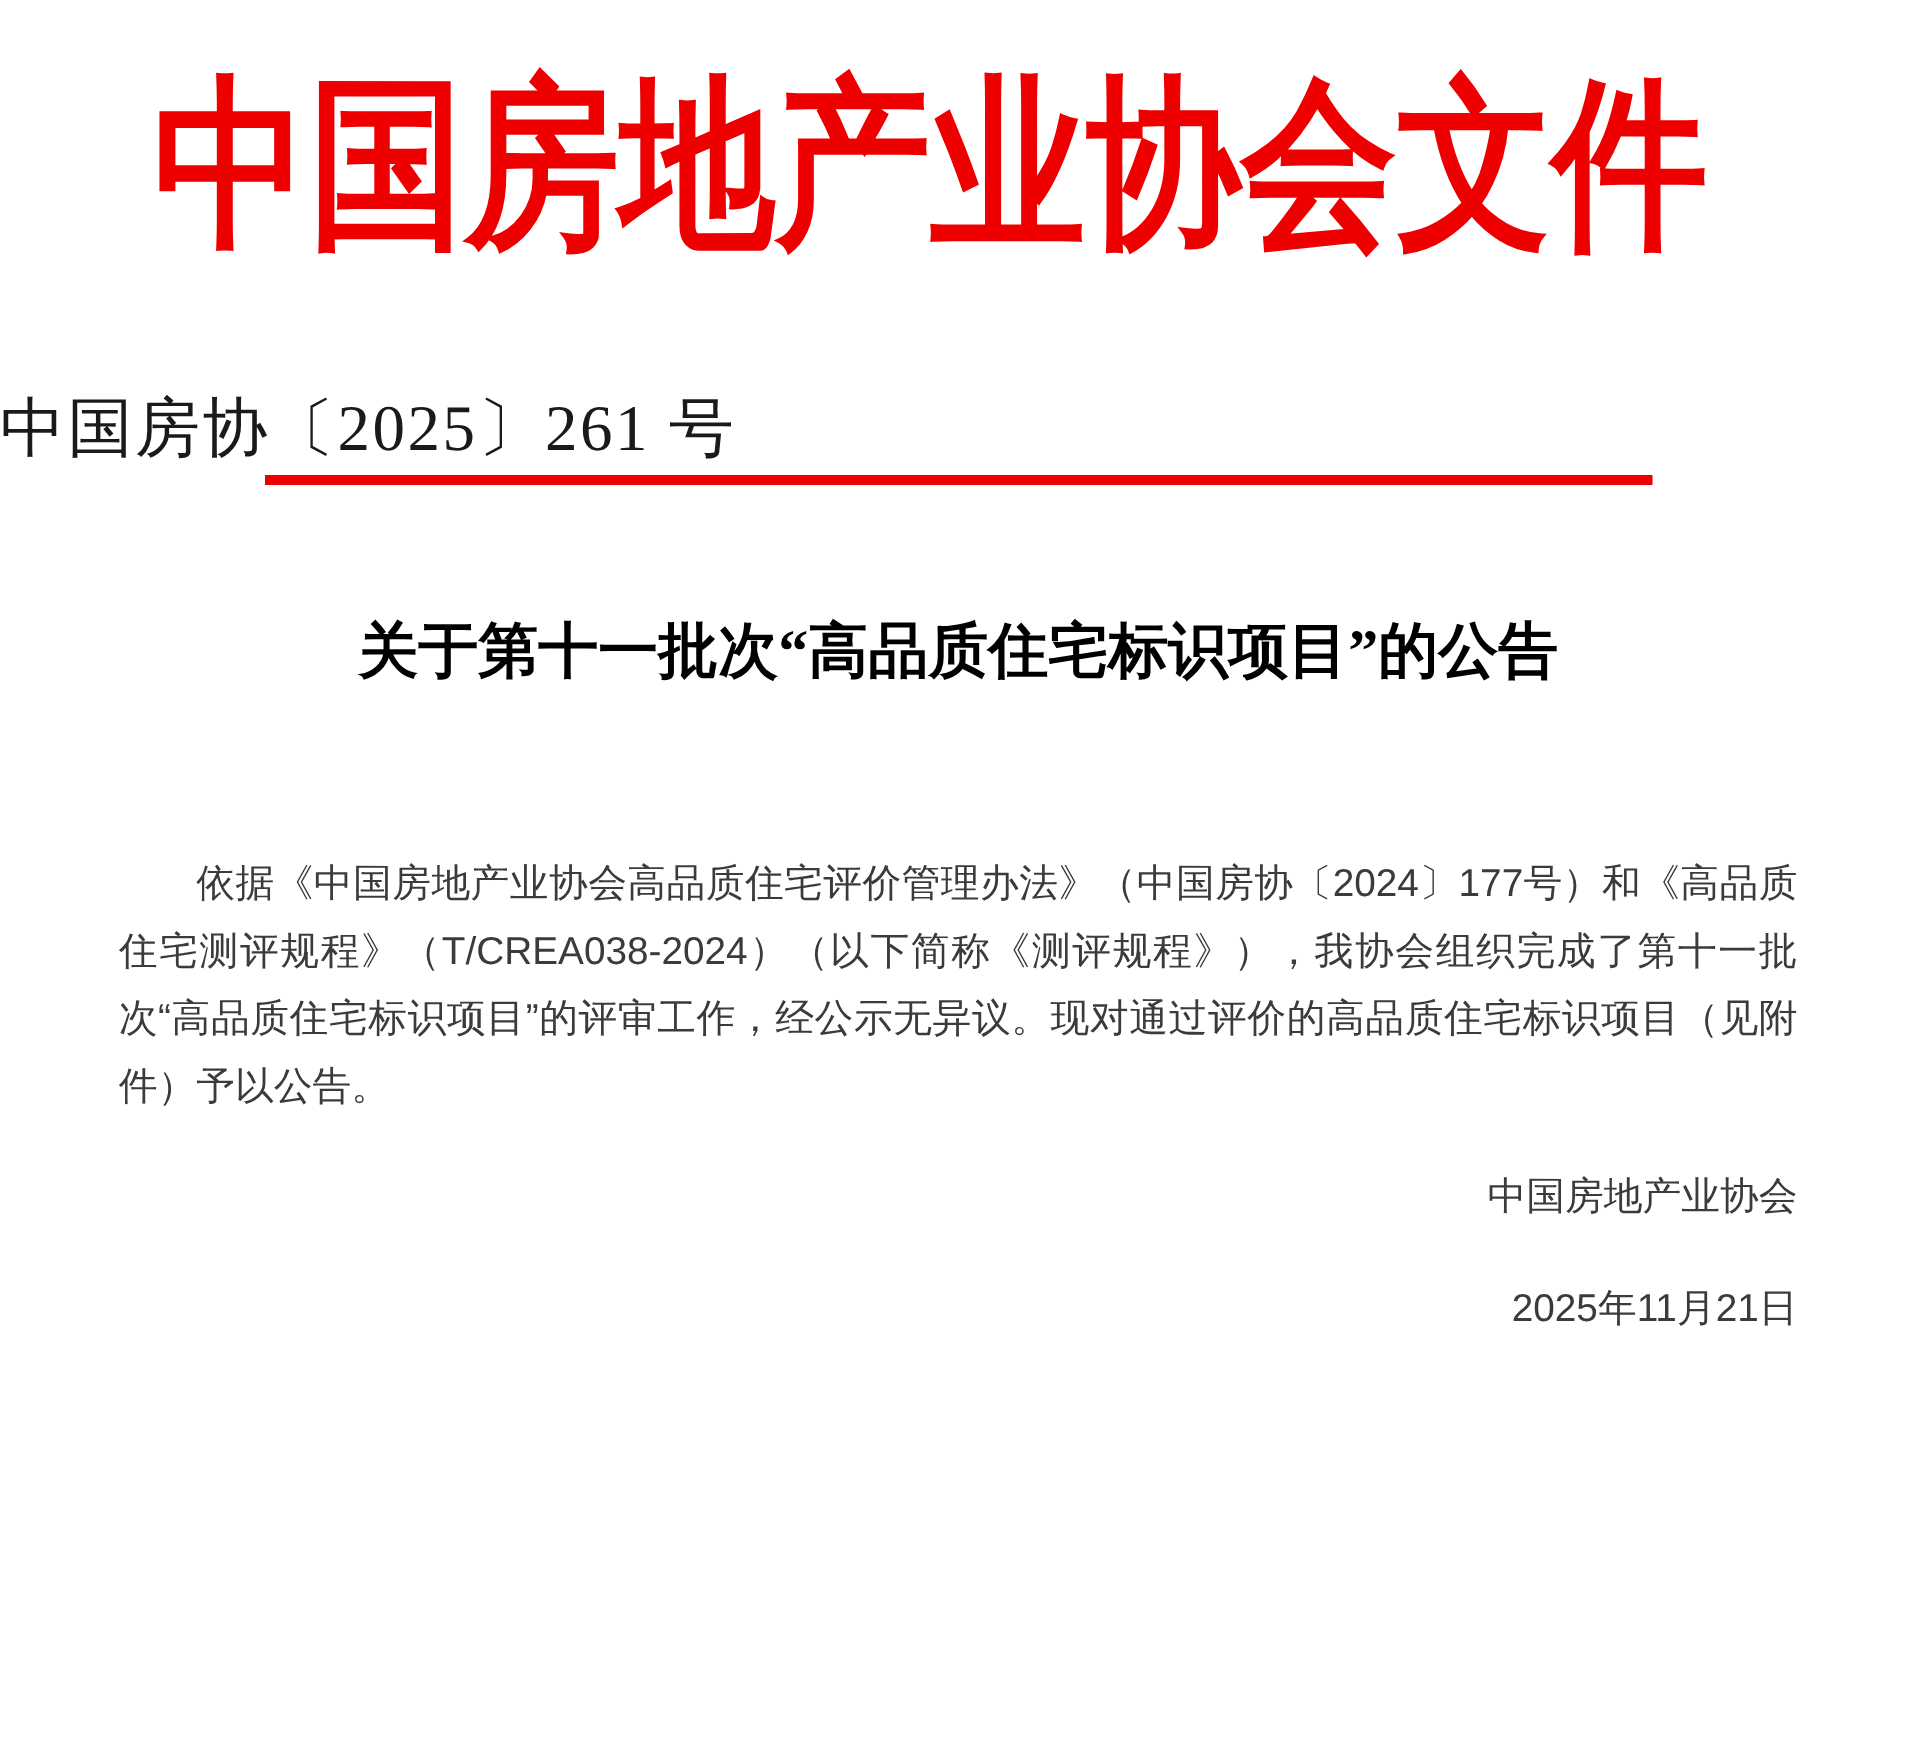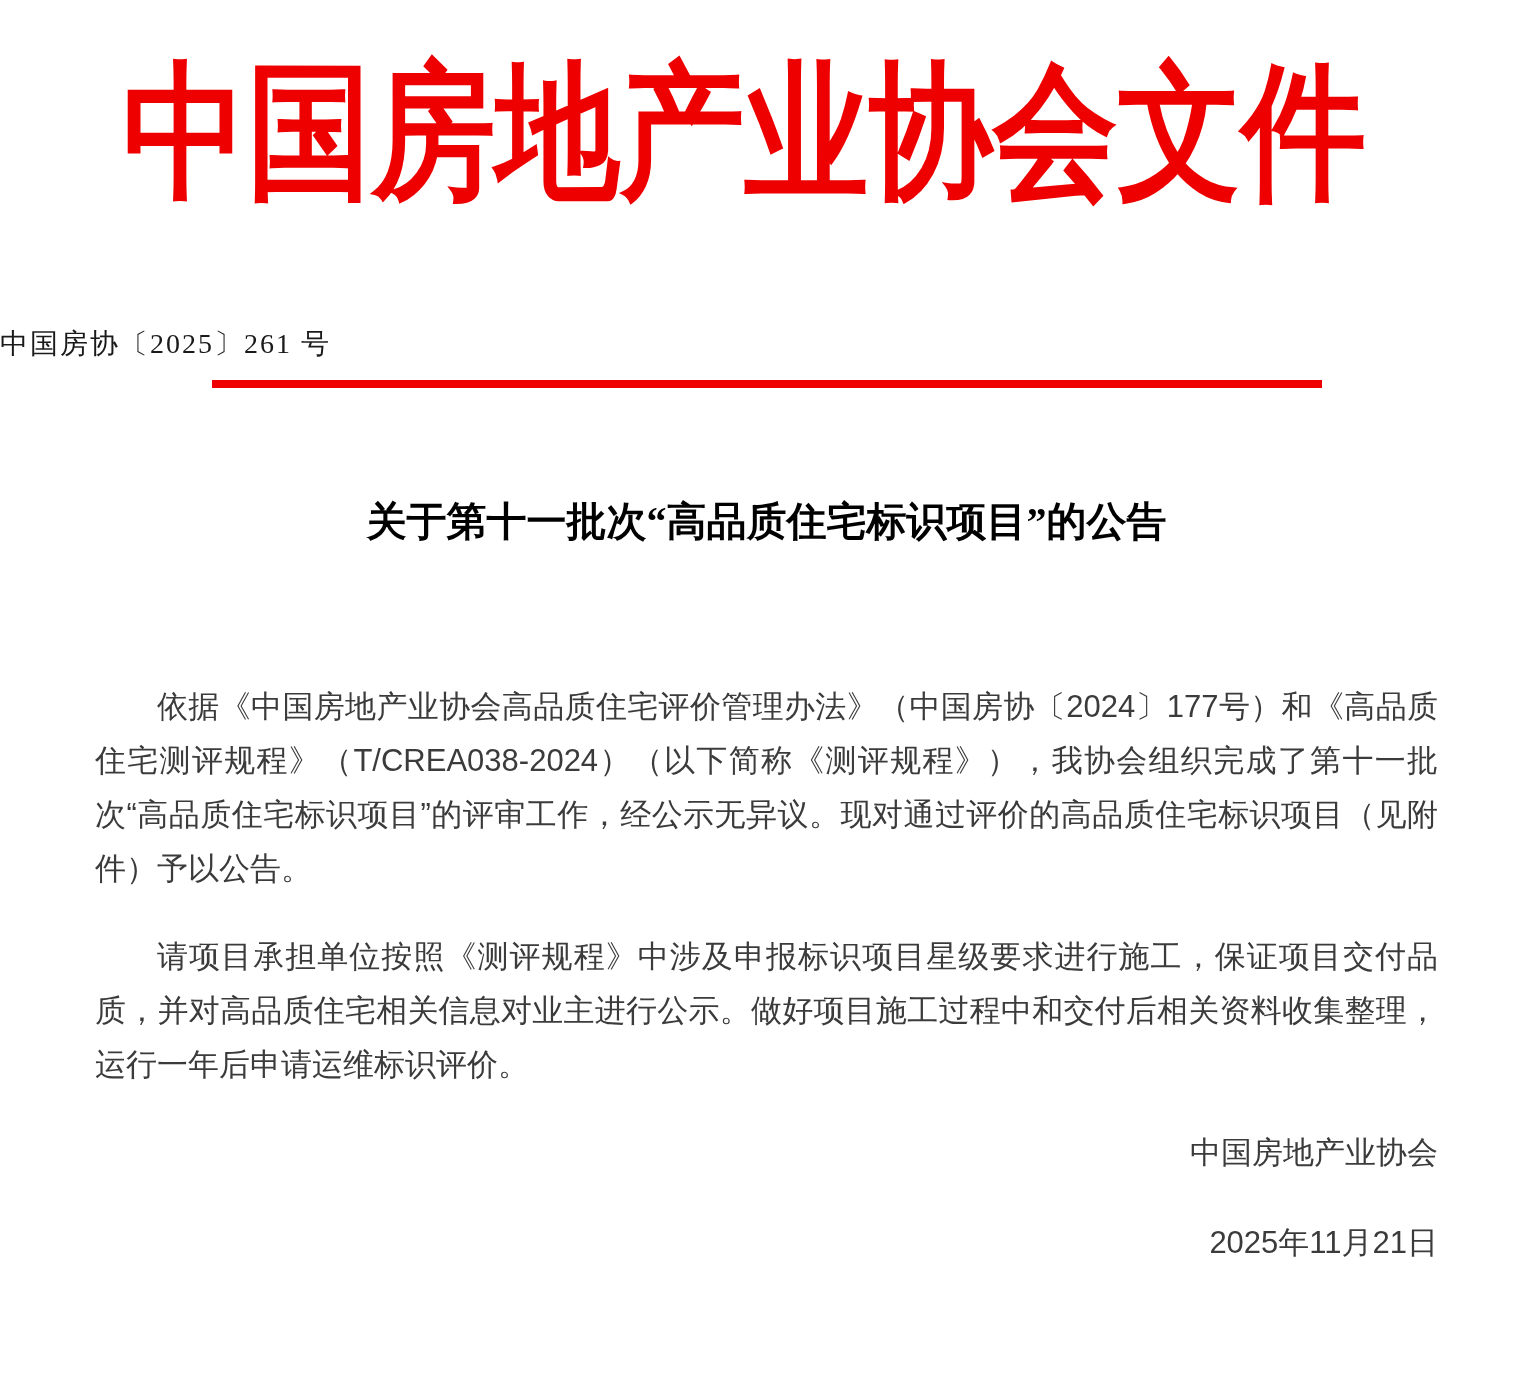--- a/index.html
+++ b/index.html
@@ -28,38 +28,38 @@
     line-height: 190px;
     white-space: nowrap;
     letter-spacing: 0px;
     transform: scaleX(0.84);
     transform-origin: 50% 50%;
   }
   .doc-number {
     margin-top: 92px;
     color: #1a1a1a;
     font-family: "Liberation Serif", "DejaVu Serif", serif;
-    font-size: 28px;
+    font-size: 52px;
     line-height: 48px;
     letter-spacing: 2px;
   }
   .red-divider {
     width: 1110px;
     height: 8px;
     background: #ee0000;
     margin: 12px auto 0 auto;
   }
   
   .doc-title {
     margin-top: 104px;
     text-align: center;
     color: #000000;
     font-family: "Liberation Serif", "DejaVu Serif", serif;
     font-weight: bold;
-    font-size: 40px;
+    font-size: 48px;
     line-height: 60px;
     white-space: nowrap;
   }
   .content {
     margin: 0 95px;
     color: #3b3b3b;
     font-size: 31px;
     line-height: 54px;
     text-align: justify;
   }
@@ -88,21 +88,20 @@
     <div class="org-title">中国房地产业协会文件</div>
     <div class="doc-number">中国房协〔2025〕261 号</div>
     <div class="red-divider"></div>
   </header>
 
   <main>
     <h1 class="doc-title">关于第十一批次“高品质住宅标识项目”的公告</h1>
 
     <div class="content">
       <p class="body-para first-para">依据《中国房地产业协会高品质住宅评价管理办法》（中国房协〔2024〕177号）和《高品质住宅测评规程》（T/CREA038-2024）（以下简称《测评规程》），我协会组织完成了第十一批次“高品质住宅标识项目”的评审工作，经公示无异议。现对通过评价的高品质住宅标识项目（见附件）予以公告。</p>
-      <p class="body-para">请项目承担单位按照《测评规程》中涉及申报标识项目星级要求进行施工，保证项目交付品质，并对高品质住宅相关信息对业主进行公示。做好项目施工过程中和交付后相关资料收集整理，运行一年后申请运维标识评价。</p>
 
       <div class="signature-block">
         <p>中国房地产业协会</p>
         <p>2025年11月21日</p>
       </div>
     </div>
   </main>
 
 </div>
 

